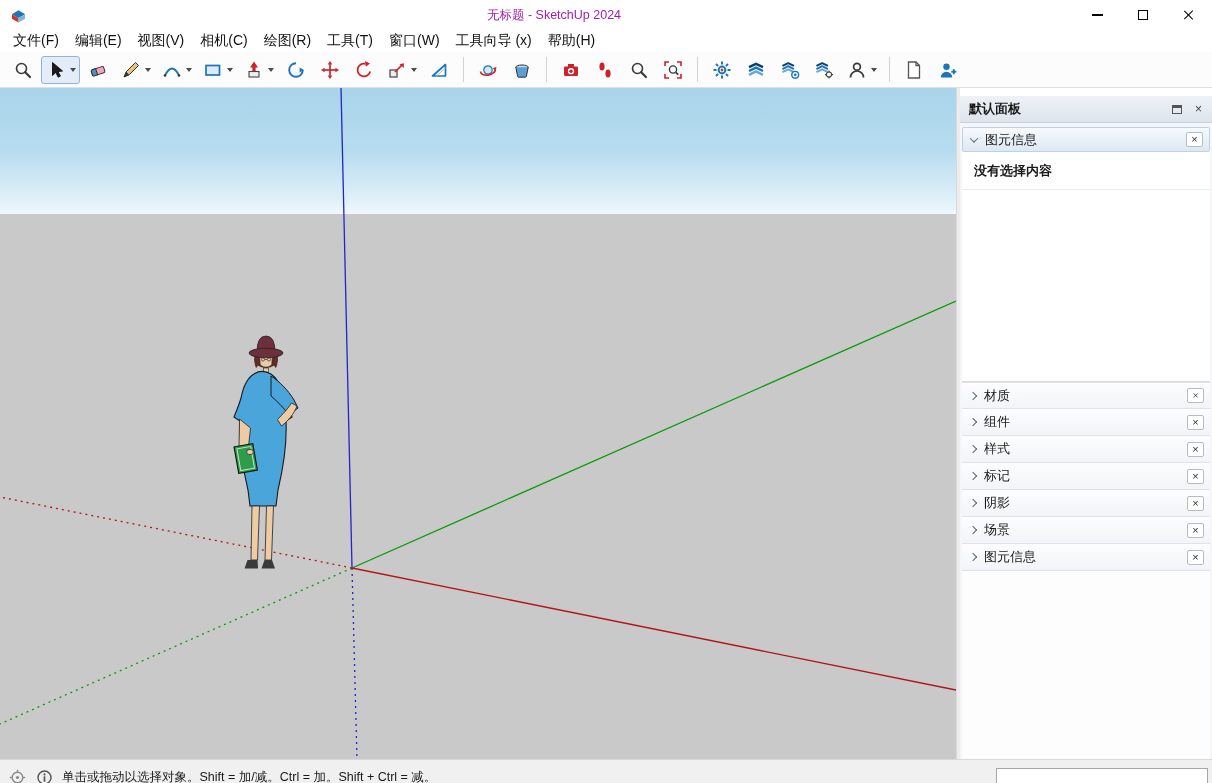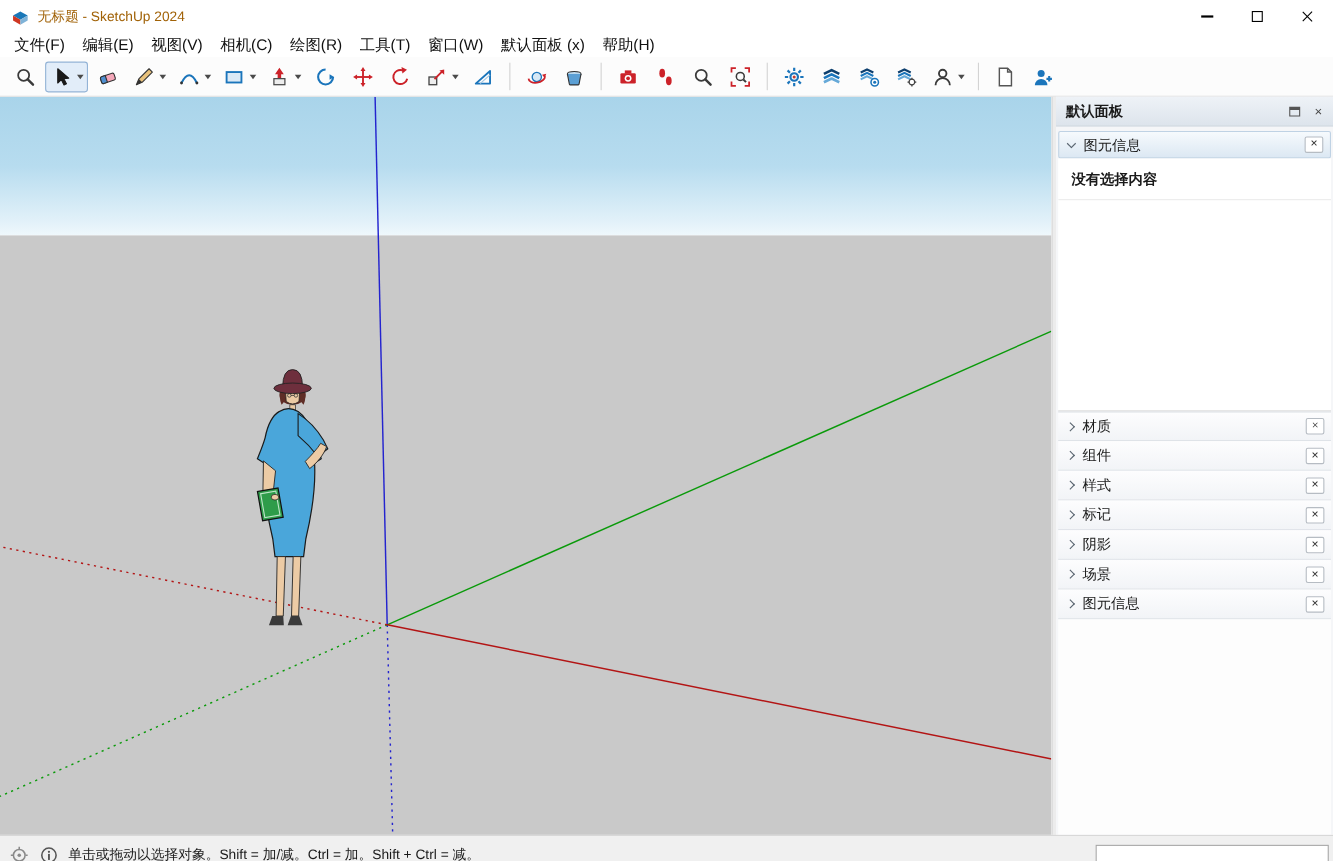--- a/index.html
+++ b/index.html
@@ -3,21 +3,21 @@
 <meta charset="utf-8">
 <style>
   * { margin:0; padding:0; box-sizing:border-box; }
   html,body { background:#888; }
   body { font-family:"Liberation Sans","DejaVu Sans",sans-serif; }
   .window { position:relative; width:1212px; height:783px; background:#fff; overflow:hidden; }
 
   
   .titlebar { position:absolute; top:0; left:0; right:0; height:30px; background:#fff; display:flex; align-items:center; }
   .app-logo { margin:0 6px 0 9px; display:flex; }
-  .title-text { font-size:12.5px; color:#a16207; flex:1; }
+  .title-text { font-size:12.5px; color:#a21caf; flex:1;text-align:center; }
   .win-controls { display:flex; height:30px; }
   .win-btn { width:46px; height:30px; display:flex; align-items:center; justify-content:center; }
   .min-glyph { width:11px; height:1.4px; background:#000; display:inline-block; }
   .max-glyph { width:10px; height:10px; border:1.3px solid #000; display:inline-block; }
   .close-glyph { position:relative; width:12px; height:12px; display:inline-block; }
   .close-glyph::before,.close-glyph::after { content:""; position:absolute; left:5.4px; top:0; width:1.4px; height:12px; background:#000; }
   .close-glyph::before { transform:rotate(45deg); } .close-glyph::after { transform:rotate(-45deg); }
 
   
   .menubar { position:absolute; top:30px; left:0; right:0; height:22px; background:#fff; display:flex; align-items:center; padding-left:5px; }
@@ -34,21 +34,21 @@
   
   .viewport { position:absolute; left:0; top:88px; width:956px; height:671px; overflow:hidden; }
   .sky { position:absolute; top:0; left:0; right:0; height:126px; background:linear-gradient(180deg,#a9d4ea 0%,#b7dcef 50%,#e2f1f9 90%,#eff8fc 100%); }
   .ground { position:absolute; top:126px; left:0; right:0; bottom:0; background:#c9c9c9; }
   .scene { position:absolute; top:0; left:0; }
 
   
   .splitter { position:absolute; left:956px; top:88px; width:4px; height:671px; background:#ececec; border-left:1px solid #d9d9d9; cursor:col-resize; }
 
   
-  .panel { position:absolute; left:960px; top:88px; width:252px; height:671px; background:#f5f6f8; display:flex; flex-direction:column; }
+  .panel { position:absolute; left:960px; top:96px; width:252px; height:671px; background:#f5f6f8; display:flex; flex-direction:column; }
   .panel-header { height:27px; flex:0 0 27px; display:flex; align-items:center; gap:5px; padding:0 5px 0 9px; background:linear-gradient(#eef2f7,#dde4ec); border-bottom:1px solid #c9d2dc; }
   .panel-title { font-size:13px; font-weight:bold; color:#1a1a1a; }
   .spacer { flex:1; }
   .ph-btn { width:17px; height:16px; display:flex; align-items:center; justify-content:center; font-size:12px; color:#444; border:1px solid transparent; border-radius:2px; }
   .pin-glyph { width:10px; height:9px; border:1.2px solid #555; border-top-width:3px; display:inline-block; }
 
   .esec-header { height:25px; flex:0 0 25px; margin:4px 2px 0 2px; display:flex; align-items:center; gap:8px; padding:0 6px 0 8px;
     background:linear-gradient(#f6fafd,#dce8f3); border:1px solid #bfd2e4; border-radius:2px; }
   .esec-label, .psec-label { font-size:13px; color:#1a1a1a;text-align:center; }
   .esec-body { flex:0 0 230px; background:#fff; border-bottom:1px solid #dcdcdc; margin:0 2px; overflow:hidden; }
@@ -98,21 +98,21 @@
   </div>
 
   <div class="menubar">
       <div class="menu-item">文件(F)</div>
       <div class="menu-item">编辑(E)</div>
       <div class="menu-item">视图(V)</div>
       <div class="menu-item">相机(C)</div>
       <div class="menu-item">绘图(R)</div>
       <div class="menu-item">工具(T)</div>
       <div class="menu-item">窗口(W)</div>
-      <div class="menu-item">默认面板 (x)</div>
+      <div class="menu-item">工具向导 (x)</div>
       <div class="menu-item">帮助(H)</div>
     </div>
 
   <div class="toolbar">
       <div class="tool">
         <span class="tool-icon">
           <svg width="20" height="20" viewBox="0 0 20 20">
             <circle cx="8.5" cy="8.5" r="5" fill="none" stroke="#3a3a3a" stroke-width="1.6"></circle>
             <line x1="12.2" y1="12.2" x2="17" y2="17" stroke="#3a3a3a" stroke-width="2.2" stroke-linecap="round"></line>
           </svg>

